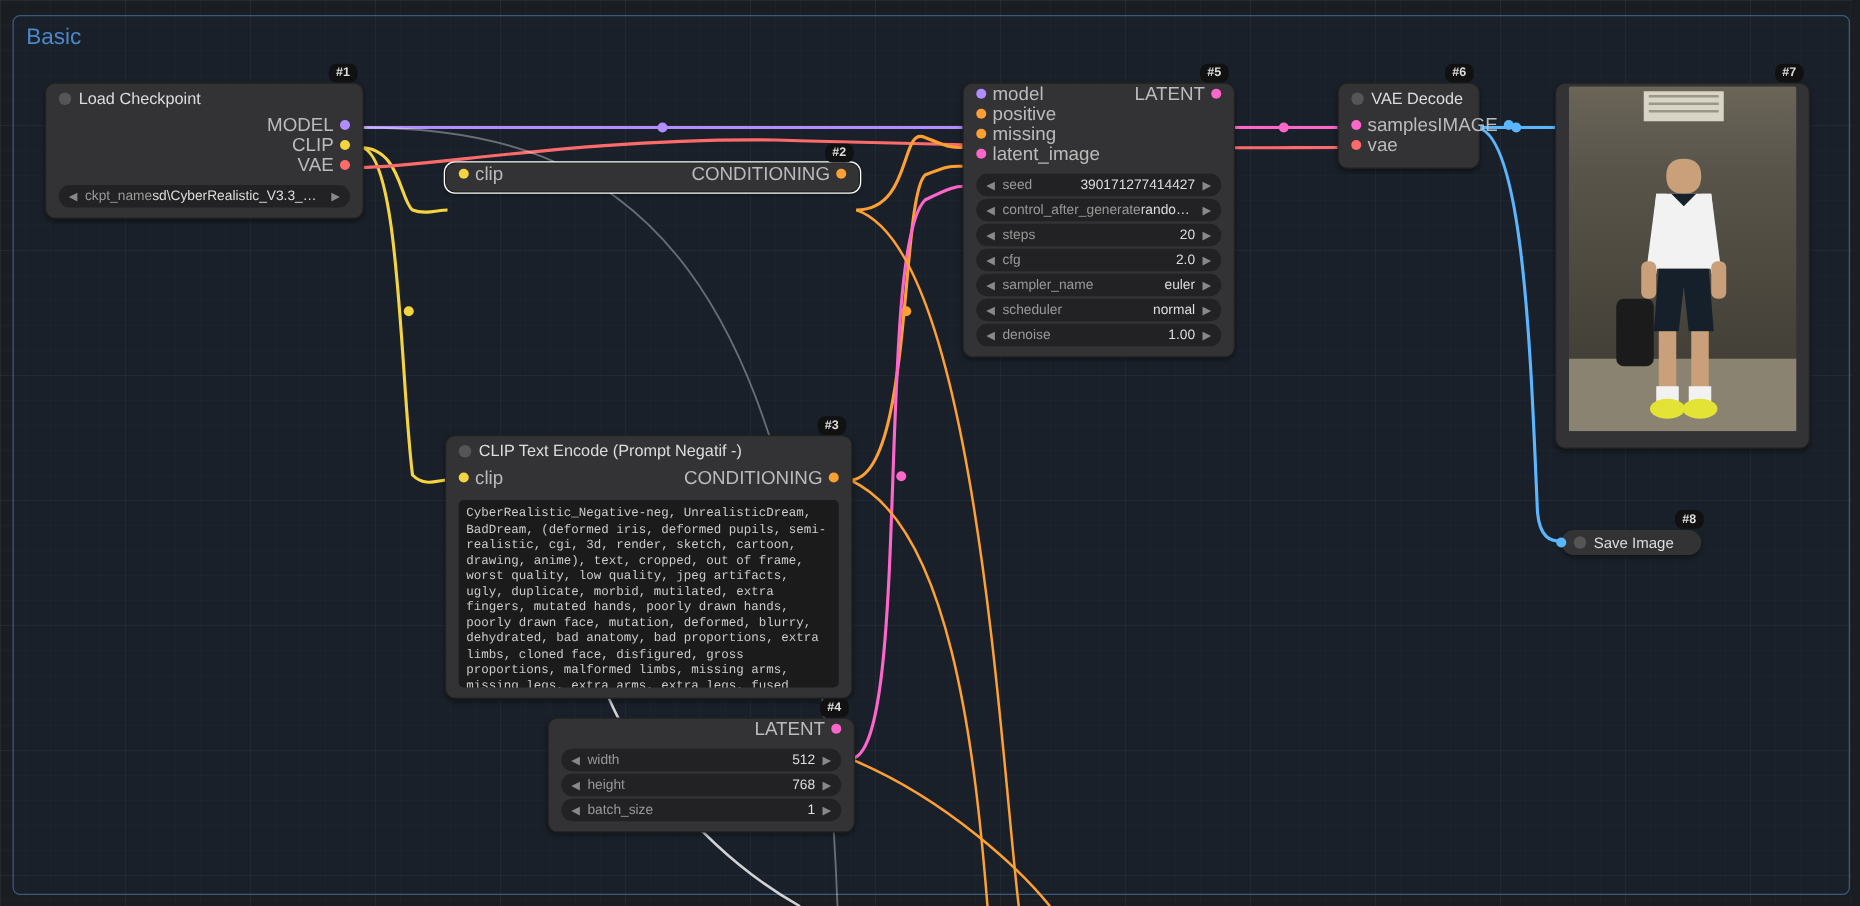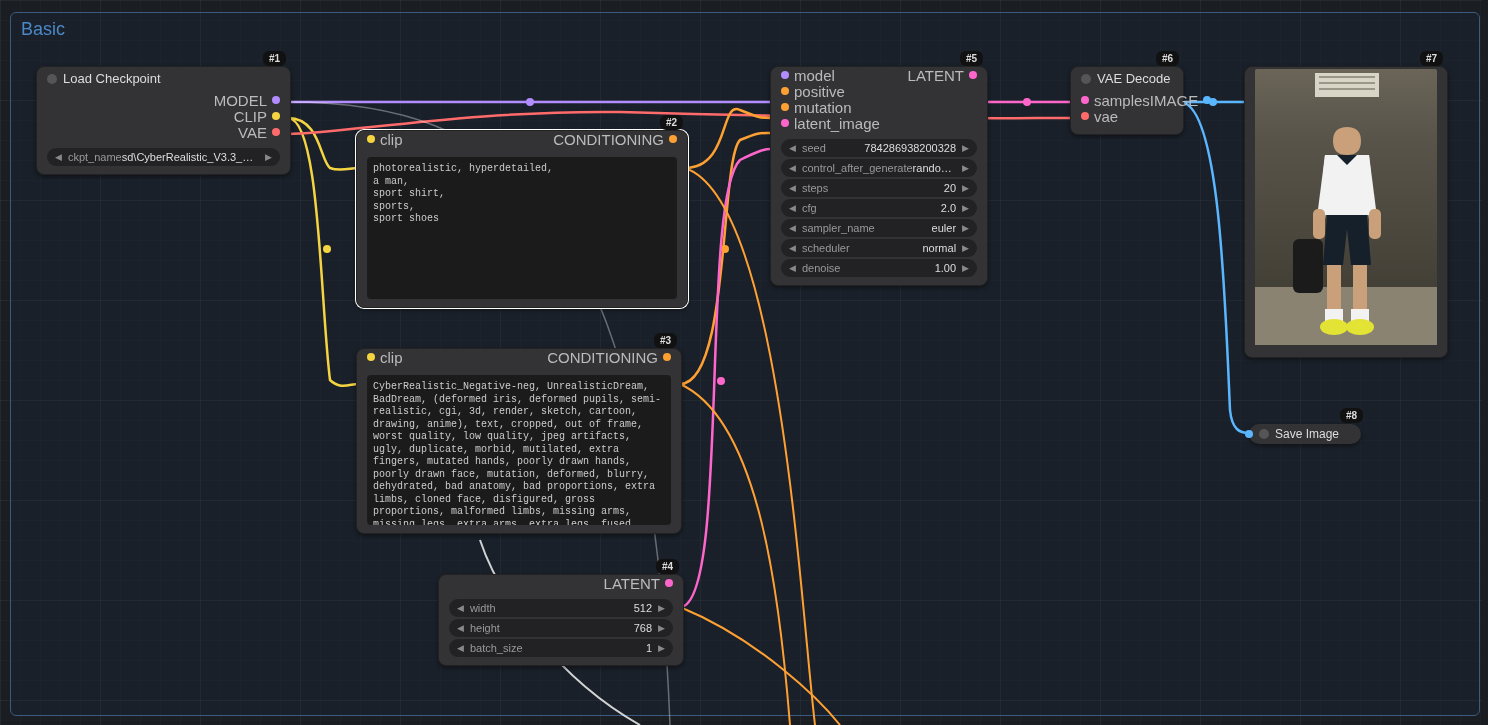--- a/index.html
+++ b/index.html
@@ -241,29 +241,28 @@
       <span class="port-left">
             <span class="dot" style="background:#f5d442"></span>
             <span>clip</span>
           </span>
       <span class="port-right">
             <span>CONDITIONING</span>
             <span class="dot" style="background:#ffa033"></span>
           </span>
     </div>
   </div>
-  <div class="textarea" style="height:130px">photorealistic, hyperdetailed,
-a man,
-sport shirt,
-sports,
-sport shoes</div>
 </div>
 
 <div class="node" style="left:356px; top:348px; width:326px;">
   <div class="badge">#3</div>
+  <div class="node-header">
+    <span class="header-dot"></span>
+    <span>CLIP Text Encode (Prompt Negatif -)</span>
+  </div>
   <div class="ports">
     <div class="port-row">
       <span class="port-left">
             <span class="dot" style="background:#f5d442"></span>
             <span>clip</span>
           </span>
       <span class="port-right">
             <span>CONDITIONING</span>
             <span class="dot" style="background:#ffa033"></span>
           </span>
@@ -318,34 +317,34 @@
     </div>
     <div class="port-row">
           <span class="port-left">
             <span class="dot" style="background:#ffa033"></span>
             <span>positive</span>
           </span>
         </div>
     <div class="port-row">
           <span class="port-left">
             <span class="dot" style="background:#ffa033"></span>
-            <span>mutation</span>
+            <span>missing</span>
           </span>
         </div>
     <div class="port-row">
           <span class="port-left">
             <span class="dot" style="background:#ff66cc"></span>
             <span>latent_image</span>
           </span>
         </div>
   </div>
   <div class="widget">
         <span class="arrow">◀</span>
         <span class="wlabel">seed</span>
-        <span class="wvalue">784286938200328</span>
+        <span class="wvalue">390171277414427</span>
         <span class="arrow">▶</span>
       </div>
   <div class="widget">
         <span class="arrow">◀</span>
         <span class="wlabel">control_after_generate</span>
         <span class="wvalue">randomize</span>
         <span class="arrow">▶</span>
       </div>
   <div class="widget">
         <span class="arrow">◀</span>

